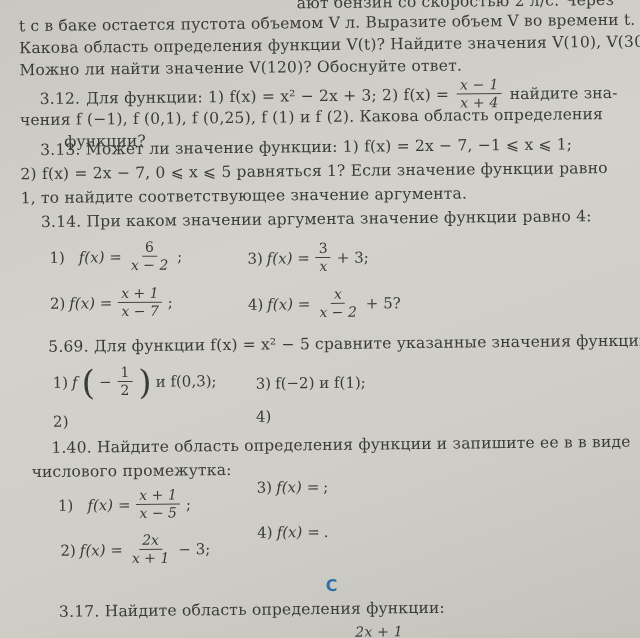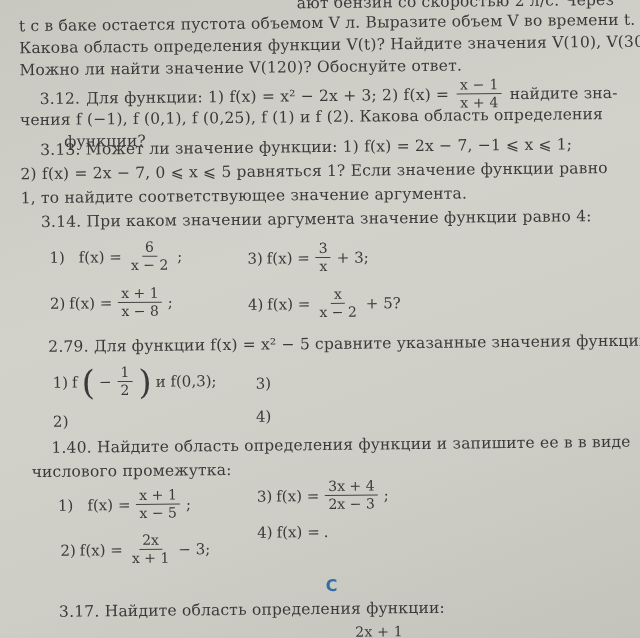--- a/index.html
+++ b/index.html
@@ -7,21 +7,21 @@
     width:640px; height:638px; overflow:hidden;
     background: linear-gradient(160deg, #c9c8c0 0%, #d3d2ca 40%, #cfcec6 70%, #c4c3bb 100%);
     font-family: "DejaVu Serif", "Liberation Serif", serif;
     color:#3a3a3a;
   }
   .page {
     position:relative; width:640px; height:638px;
     transform: rotate(-0.6deg); transform-origin: 50% 50%;
   }
   .line { position:absolute; white-space:nowrap; font-size:15.5px; letter-spacing:0.2px; }
-  .i { }
+  .i { font-style:italic; }
   .num { font-weight:normal; }
   .frac { display:inline-flex; flex-direction:column; align-items:center; vertical-align:middle; font-size:14px; margin:0 2px; }
   .frac .top { padding:0 3px; border-bottom:1px solid #444; line-height:17px; }
   .frac .bot { padding:0 3px; line-height:17px; }
   .item { position:absolute; white-space:nowrap; font-size:15px; display:flex; align-items:center; gap:4px; }
   .paren { font-size:34px; font-weight:200; line-height:1; }
   .section-letter { position:absolute; left:323px; top:576px; color:#2f6fa6; font-weight:bold; font-size:16px; font-family:"DejaVu Sans", sans-serif; }
 </style>
 </head>
 <body>
@@ -63,21 +63,21 @@
         <span class="top">6</span>
         <span class="bot i">x − 2</span>
       </span>
     <span>;</span>
   </div>
   <div class="item" style="left:50px; top:283px;">
     <span>2)</span>
     <span class="i">f(x) =</span>
     <span class="frac">
         <span class="top i">x + 1</span>
-        <span class="bot i">x − 8</span>
+        <span class="bot i">x − 7</span>
       </span>
     <span>;</span>
   </div>
   <div class="item" style="left:248px; top:240px;">
     <span>3)</span>
     <span class="i">f(x) =</span>
     <span class="frac">
         <span class="top">3</span>
         <span class="bot i">x</span>
       </span>
@@ -87,40 +87,41 @@
     <span>4)</span>
     <span class="i">f(x) =</span>
     <span class="frac">
         <span class="top i">x</span>
         <span class="bot i">x − 2</span>
       </span>
     <span>+ 5?</span>
   </div>
 
   <div class="line" style="left:48px; top:335px;">
-    <span class="num">2.79.</span>
+    <span class="num">5.69.</span>
     <span>Для функции  f(x) = x² − 5 сравните указанные значения функции:</span>
   </div>
   <div class="item" style="left:52px; top:362px;">
     <span>1)</span>
     <span class="i">f</span>
     <span class="paren">(</span>
     <span>−</span>
     <span class="frac">
         <span class="top">1</span>
         <span class="bot">2</span>
       </span>
     <span class="paren">)</span>
     <span>и f(0,3);</span>
   </div>
   <div class="item" style="left:52px; top:410px;">
     <span>2)</span>
   </div>
   <div class="item" style="left:255px; top:374px;">
     <span>3)</span>
+    <span>f(−2) и f(1);</span>
   </div>
   <div class="item" style="left:255px; top:407px;">
     <span>4)</span>
   </div>
 
   <div class="line" style="left:50px; top:436px;">
     <span class="num">1.40.</span>
     <span>Найдите область определения функции и запишите ее в в виде</span>
   </div>
   <div class="line" style="left:30px; top:460px;">числового промежутка:</div>
@@ -138,24 +139,20 @@
     <span class="i">f(x) =</span>
     <span class="frac">
         <span class="top i">2x</span>
         <span class="bot i">x + 1</span>
       </span>
     <span>− 3;</span>
   </div>
   <div class="item" style="left:255px; top:478px;">
     <span>3)</span>
     <span class="i">f(x) =</span>
-    <span class="frac">
-        <span class="top i">3x + 4</span>
-        <span class="bot i">2x − 3</span>
-      </span>
     <span>;</span>
   </div>
   <div class="item" style="left:255px; top:523px;">
     <span>4)</span>
     <span class="i">f(x) =</span>
     <span>.</span>
   </div>
 
   <div class="section-letter">C</div>
 

